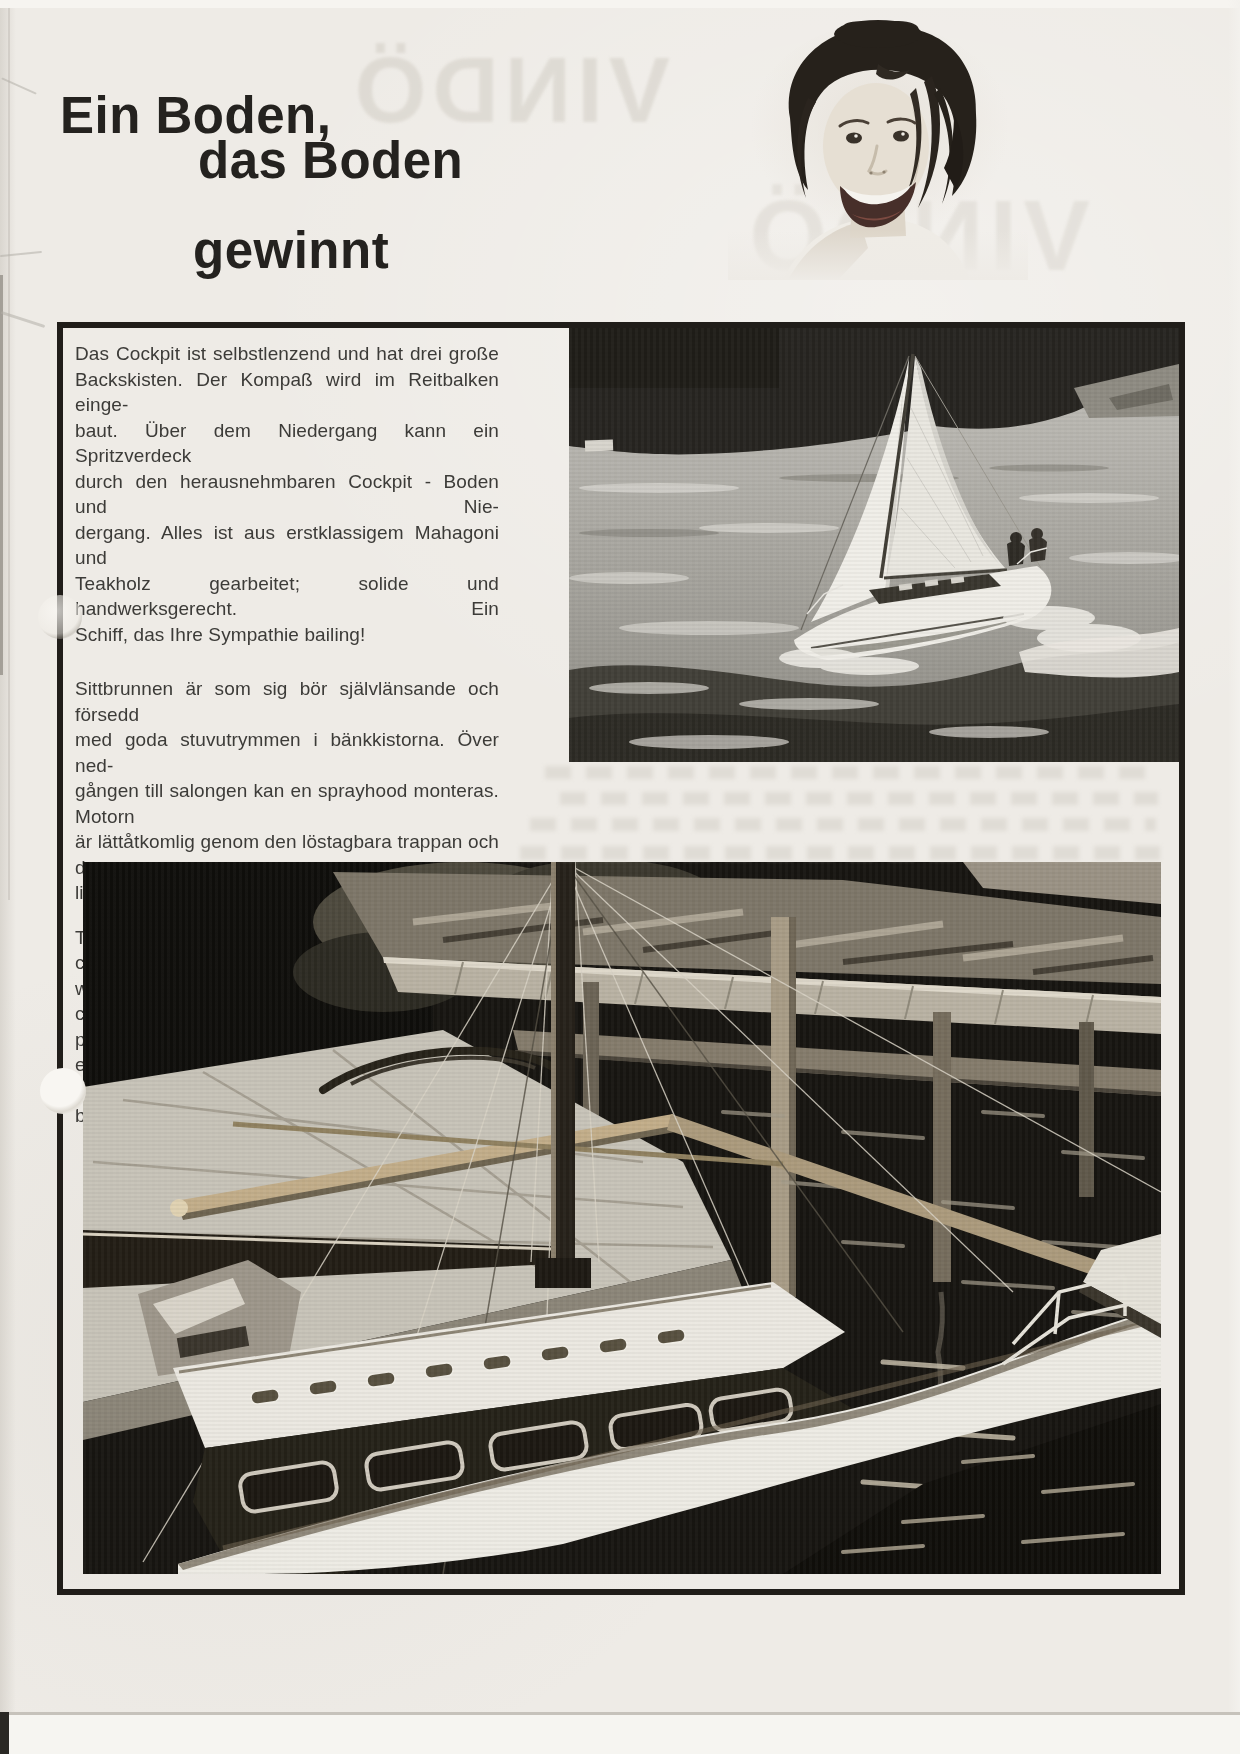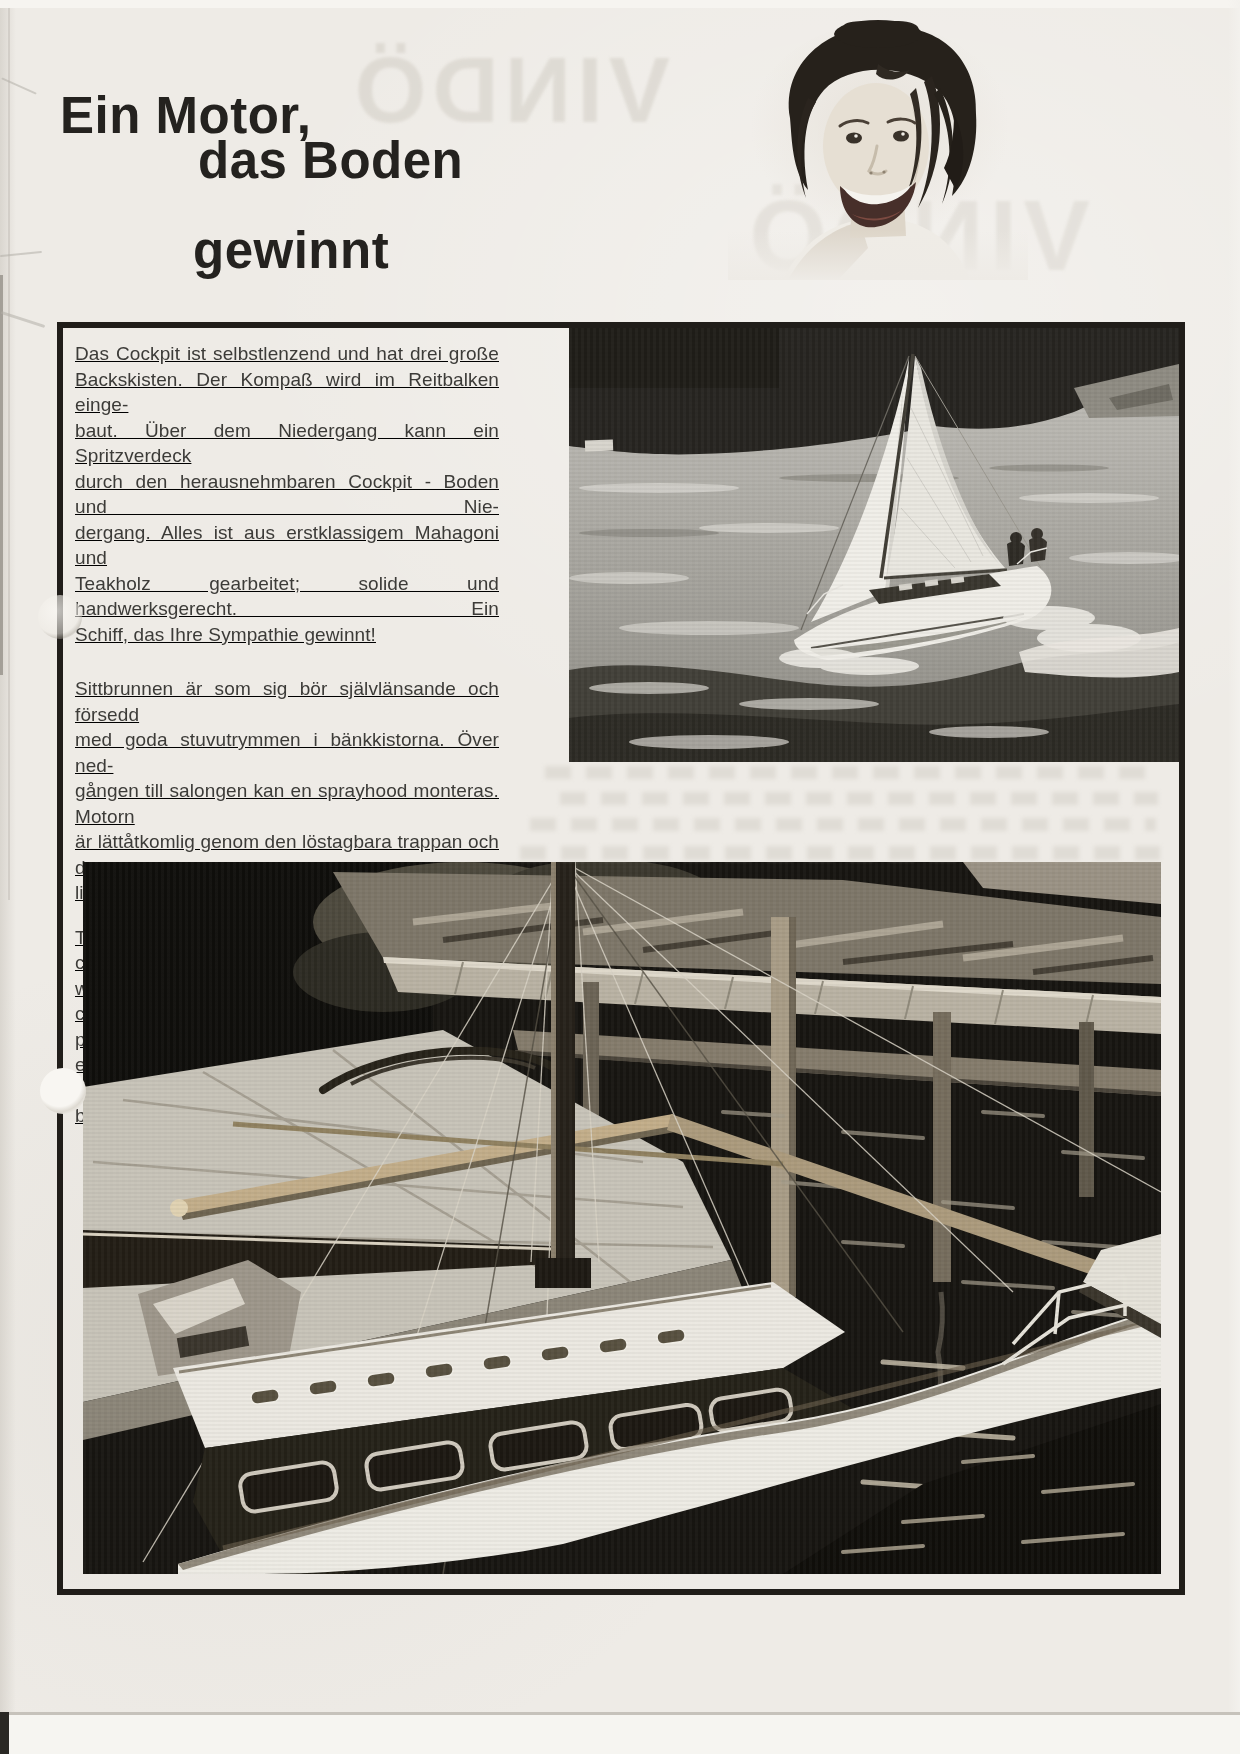--- a/index.html
+++ b/index.html
@@ -43,21 +43,21 @@
     color:#24221f;letter-spacing:.5px;white-space:nowrap;}
   .title-line.t1{left:60px;top:93px;}
   .title-line.t2{left:198px;top:138px;}
   .title-line.t3{left:55px;top:183px;}
   .title-line.t4{left:193px;top:228px;}
   
   .portrait{position:absolute;left:728px;top:18px;width:300px;height:262px;z-index:2;}
   
   .frame{position:absolute;left:57px;top:322px;width:1128px;height:1273px;z-index:2;
     border:6px solid #201d19;box-sizing:border-box;}
-  .text-column{position:absolute;left:12px;top:13px;width:424px;text-decoration:underline;}
+  .text-column{position:absolute;left:12px;top:13px;width:424px;}
   .para{margin:0 0 29px 0;}
   .para:nth-child(2){margin-bottom:19px;}
   .tline{display:block;width:100%;font-size:19px;line-height:25.5px;color:#3c3b38;
     text-align:justify;text-align-last:justify;letter-spacing:.1px;}
   .tline.last{text-align-last:left;}
   .photo{position:absolute;overflow:hidden;}
   .photo.sailing{right:0;top:0;width:610px;height:434px;}
   .photo.dock{left:20px;top:534px;width:1078px;height:712px;}
   .photo::after{content:"";position:absolute;inset:0;pointer-events:none;
     background:
@@ -88,21 +88,21 @@
   <div class="scan-bottom-band"></div>
   <div class="corner-notch"></div>
 
   <div class="ghost g1">VINDÖ</div>
   <div class="ghost g2">VINDÖ</div>
   <div class="smudge s1"></div>
   <div class="smudge s2"></div>
   <div class="smudge s3"></div>
   <div class="smudge s4"></div>
 
-  <div class="title-line t1">Ein Motor,</div>
+  <div class="title-line t1">Ein Boden,</div>
   <div class="title-line t2">das Boden</div>
   <div class="title-line t4">gewinnt</div>
 
   <div class="portrait">
     <svg width="300" height="262" viewBox="0 0 300 262">
       <defs>
         <radialGradient id="pw" cx="50%" cy="45%" r="60%">
           <stop offset="0%" stop-color="#e7e2da"></stop>
             <stop offset="80%" stop-color="#e7e2da" stop-opacity="0"></stop>
         </radialGradient>
@@ -155,21 +155,21 @@
   <div class="frame">
 
     <div class="text-column">
         <div class="para">
           <div class="tline">Das Cockpit ist selbstlenzend und hat drei große</div>
           <div class="tline">Backskisten. Der Kompaß wird im Reitbalken einge-</div>
           <div class="tline">baut. Über dem Niedergang kann ein Spritzverdeck</div>
           <div class="tline">durch den herausnehmbaren Cockpit - Boden und Nie-</div>
           <div class="tline">dergang. Alles ist aus erstklassigem Mahagoni und</div>
           <div class="tline">Teakholz gearbeitet; solide und handwerksgerecht. Ein</div>
-          <div class="tline last">Schiff, das Ihre Sympathie gewinnt!</div>
+          <div class="tline last">Schiff, das Ihre Sympathie bailing!</div>
         </div>
         <div class="para">
           <div class="tline">Sittbrunnen är som sig bör självlänsande och försedd</div>
           <div class="tline">med goda stuvutrymmen i bänkkistorna. Över ned-</div>
           <div class="tline">gången till salongen kan en sprayhood monteras. Motorn</div>
           <div class="tline">är lättåtkomlig genom den löstagbara trappan och den</div>
           <div class="tline last">likaledes lösa sittbrunnsdurken.</div>
         </div>
         <div class="para">
           <div class="tline">The cockpit is, of course, self - bailing and combined</div>

